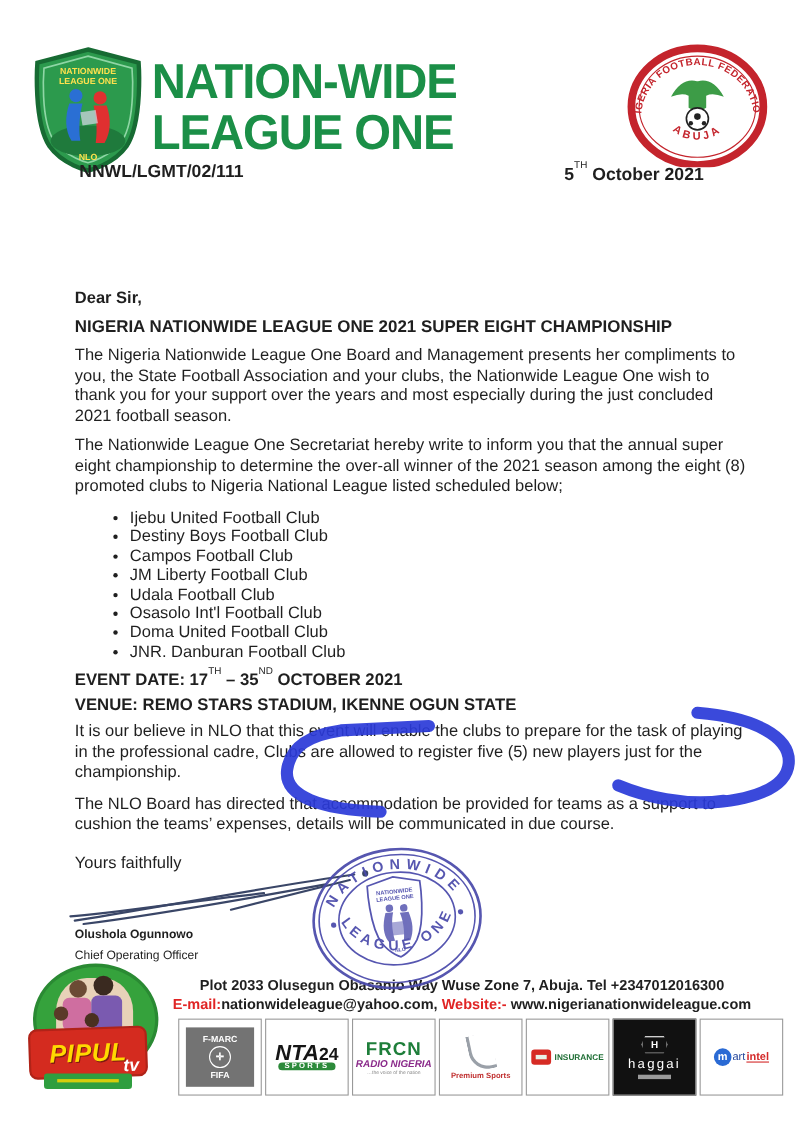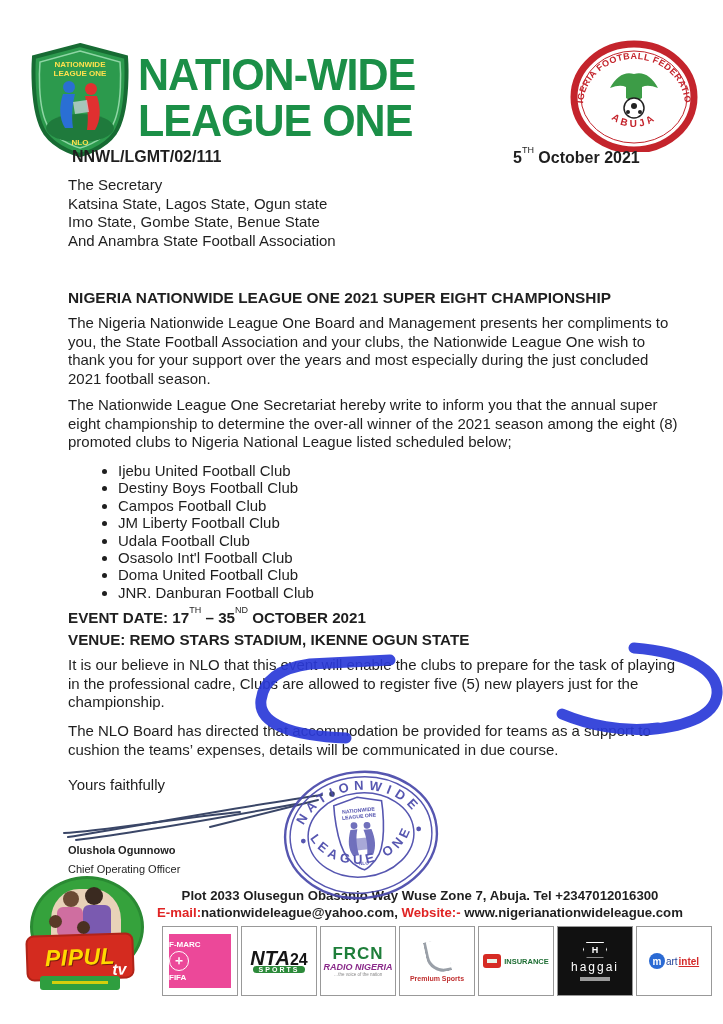--- a/index.html
+++ b/index.html
@@ -33,22 +33,22 @@
 
   
   .footer1{left:140px;top:888px;width:560px;text-align:center;font-weight:bold;font-size:13.2px;z-index:1;}
   .footer2{left:140px;top:905px;width:560px;text-align:center;font-weight:bold;font-size:13.2px;z-index:1;}
   .red{color:#e02424;text-align:center;}
 
   
   .logo-row{left:162px;top:926px;display:flex;gap:3px;z-index:2;}
   .sp-box{width:76px;height:70px;border:1px solid #999;background:#fff;display:flex;flex-direction:column;
           align-items:center;justify-content:center;overflow:hidden;box-sizing:border-box;}
-  .sp-fifa-inner{width:62px;height:54px;background:#ec4899;color:#fff;display:flex;flex-direction:column;
-          align-items:flex-start;justify-content:center;font-size:8px;font-weight:bold;}
+  .sp-fifa-inner{width:62px;height:54px;background:#737373;color:#fff;display:flex;flex-direction:column;
+          align-items:center;justify-content:center;font-size:8px;font-weight:bold;}
   .sp-fifa-inner .circ{width:18px;height:18px;border:1.5px solid #fff;border-radius:50%;margin:2px 0;
           display:flex;align-items:center;justify-content:center;font-size:9px;}
   .sp-nta .big{font-size:20px;font-weight:bold;font-style:italic;color:#151515;line-height:16px;}
   .sp-nta .num{font-size:16px;font-weight:bold;color:#151515;}
   .sp-nta .sports{background:#2c8a3a;color:#fff;font-size:7px;font-weight:bold;padding:0 6px;border-radius:6px;
           letter-spacing:2px;margin-top:-3px;}
   .sp-frcn .frcn{color:#1e7e3a;font-weight:bold;font-size:17px;line-height:16px;letter-spacing:1px;}
   .sp-frcn .radio{color:#8a2a8a;font-weight:bold;font-size:9px;font-style:italic;}
   .sp-frcn .tag{color:#888;font-size:4.5px;}
   .swoosh{width:20px;height:30px;border-left:3px solid #9aa0a8;border-bottom:3px solid #9aa0a8;
@@ -130,27 +130,22 @@
     <path d="M58,38 Q64,30 70,38 Q64,42 58,38 Z" fill="#3d9c47"></path>
     <circle cx="64" cy="68" r="10" fill="#fff" stroke="#222" stroke-width="1.5"></circle>
     <circle cx="64" cy="66" r="3" fill="#222"></circle>
     <circle cx="58" cy="72" r="2" fill="#222"></circle>
     <circle cx="70" cy="72" r="2" fill="#222"></circle>
   </svg>
 
   <div class="abs refno">NNWL/LGMT/02/111</div>
   <div class="abs date-line"><span>5</span><sup class="sm">TH</sup><span> October 2021</span></div>
 
-  <div class="abs bodytxt recipient" style="top:176px;">
-    <div>The Secretary</div>
-    <div>Katsina State, Lagos State, Ogun state</div>
-    <div>Imo State, Gombe State, Benue State</div>
-    <div>And Anambra State Football Association</div>
-  </div>
-
+
+  <div class="abs bodytxt bold" style="top:262px;">Dear Sir,</div>
 
   <div class="abs bodytxt bold" style="top:289px;font-size:15.4px;">NIGERIA NATIONWIDE LEAGUE ONE 2021 SUPER EIGHT CHAMPIONSHIP</div>
 
   <div class="abs bodytxt" style="top:314px;">The Nigeria Nationwide League One Board and Management presents her compliments to you, the State Football Association and your clubs, the Nationwide League One wish to thank you for your support over the years and most especially during the just concluded 2021 football season.</div>
 
   <div class="abs bodytxt" style="top:396px;">The Nationwide League One Secretariat hereby write to inform you that the annual super eight championship to determine the over-all winner of the 2021 season among the eight (8) promoted clubs to Nigeria National League listed scheduled below;</div>
 
   <ul class="abs clubs">
     <li>Ijebu United Football Club</li>
     <li>Destiny Boys Football Club</li>

